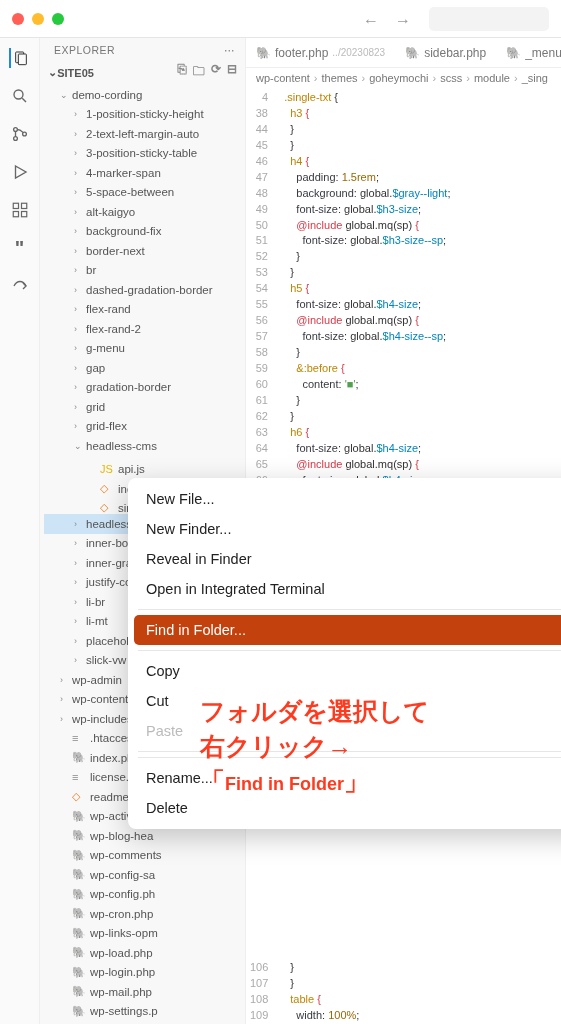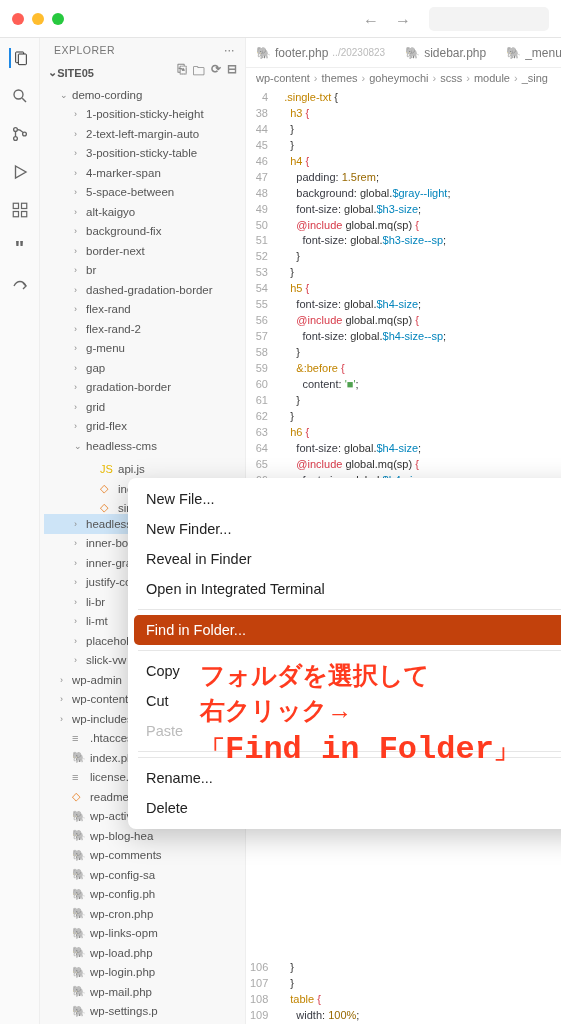--- a/index.html
+++ b/index.html
@@ -38,22 +38,22 @@
 .k-red{color:#d73a49;} .k-teal{color:#0184bc;} .k-prop{color:#383a42;} .k-val{color:#986801;} .k-str{color:#50a14f;} .k-sel{color:#c18401;}
 
 .ctxmenu { position: absolute; left: 128px; top: 478px; width: 508px; background: #fff; border-radius: 8px; box-shadow: 0 8px 28px rgba(0,0,0,0.22); padding: 6px 0; font-size: 14.5px; color: #222; }
 .mitem { display: flex; align-items: center; padding: 7px 18px; justify-content: space-between; }
 .mitem.disabled { color: #bbb; }
 .mitem.hilite { background: #c2410c; color: #fff; margin: 0 6px; border-radius: 5px; padding: 7px 12px; }
 .msep { height: 1px; background: #e6e6e6; margin: 5px 10px; }
 .sc { color: #999; font-size: 13px; letter-spacing: 1px; }
 .hilite .sc { color: #e8f0ff; }
 
-.annot { position: absolute; left: 200px; top: 658px; color: #ff3b1f; font-weight: 700; font-size: 25px; line-height: 1.4; pointer-events: none; font-family: "Hiragino Kaku Gothic ProN", "Yu Gothic", sans-serif; white-space: nowrap; }
-.annot .en { font-family: Liberation Mono, monospace; font-weight: 700; font-size: 32px; }
+.annot { position: absolute; left: 200px; top: 694px; color: #ff3b1f; font-weight: 700; font-size: 25px; line-height: 1.4; pointer-events: none; font-family: "Hiragino Kaku Gothic ProN", "Yu Gothic", sans-serif; white-space: nowrap; }
+.annot .en { font-family: Liberation Sans, sans-serif; font-weight: 700; font-size: 18px; }
 </style>
 </head>
 <body>
 
 <div class="titlebar">
   <div class="traffic">
     <div class="tdot tred"></div>
     <div class="tdot tyel"></div>
     <div class="tdot tgrn"></div>
   </div>

